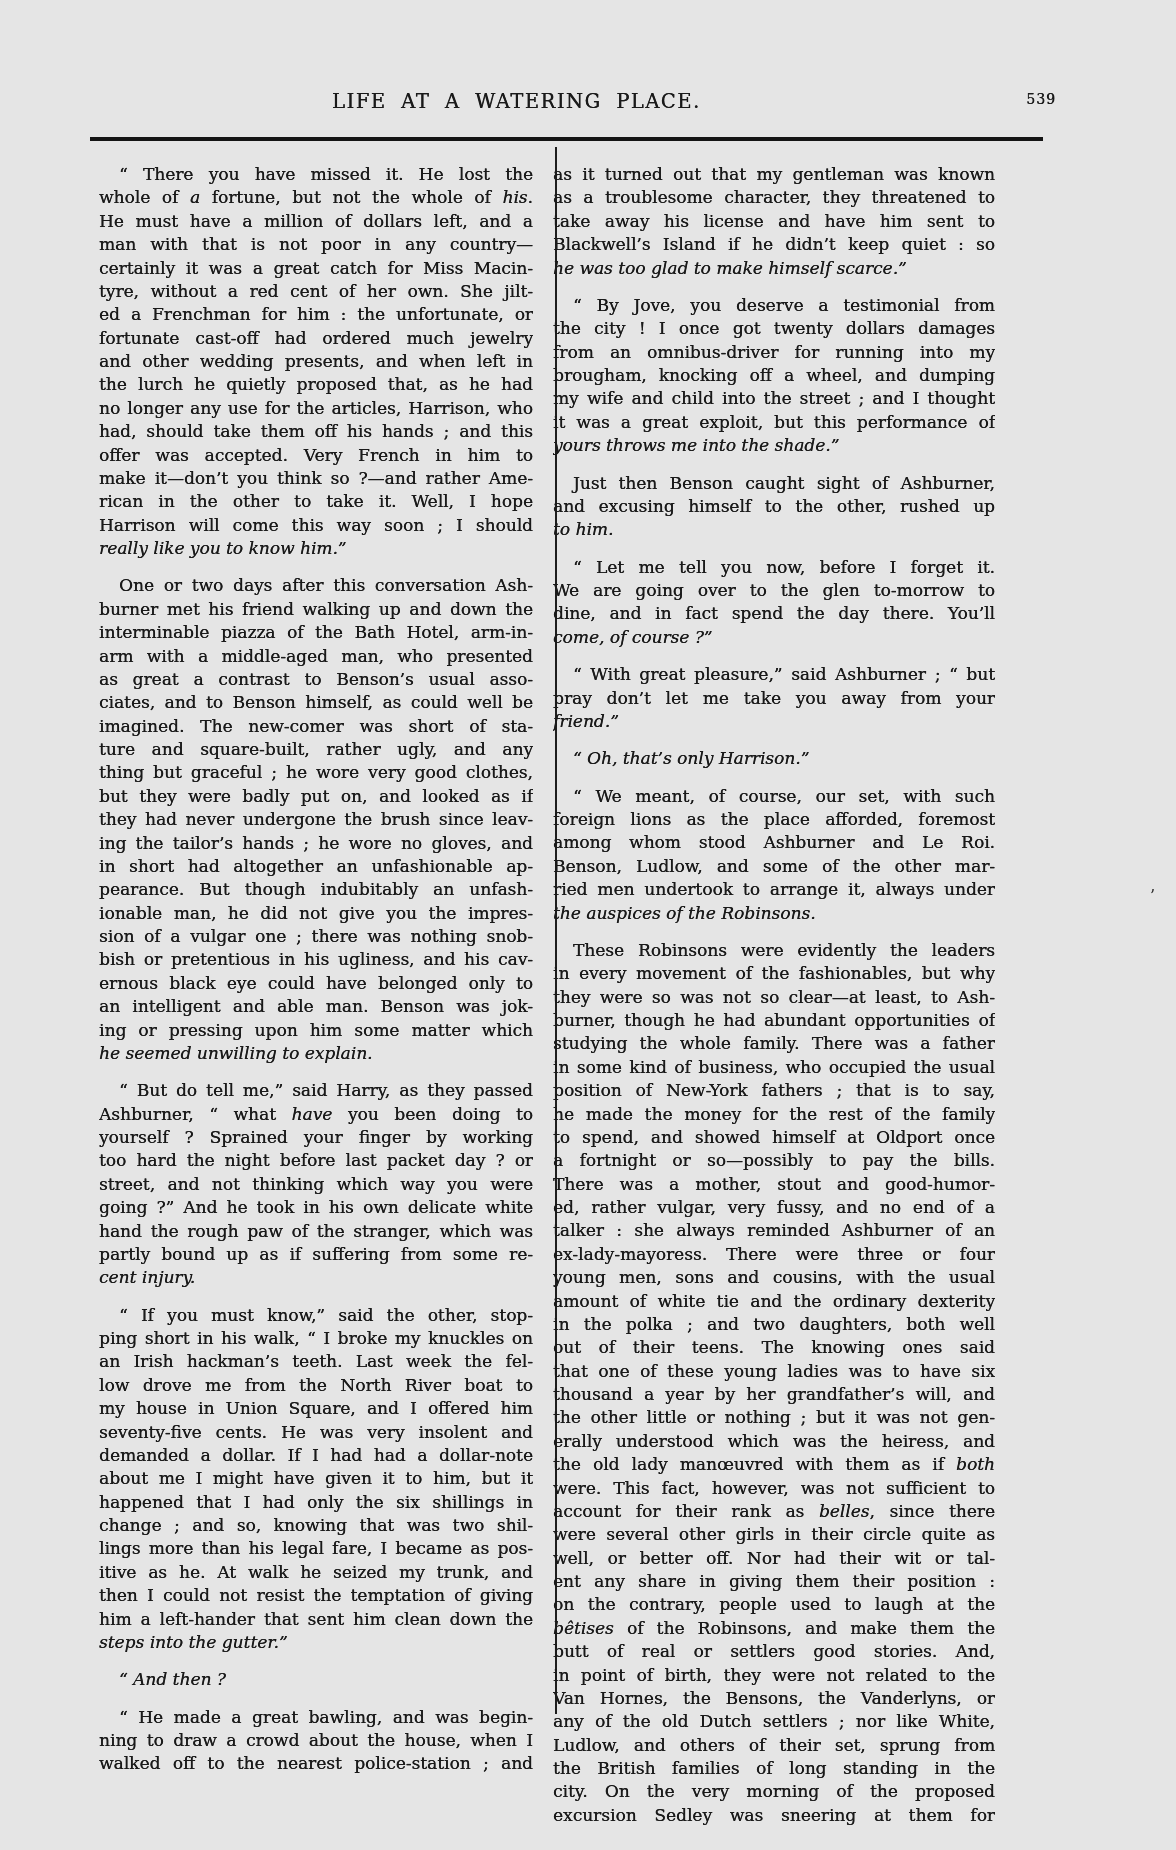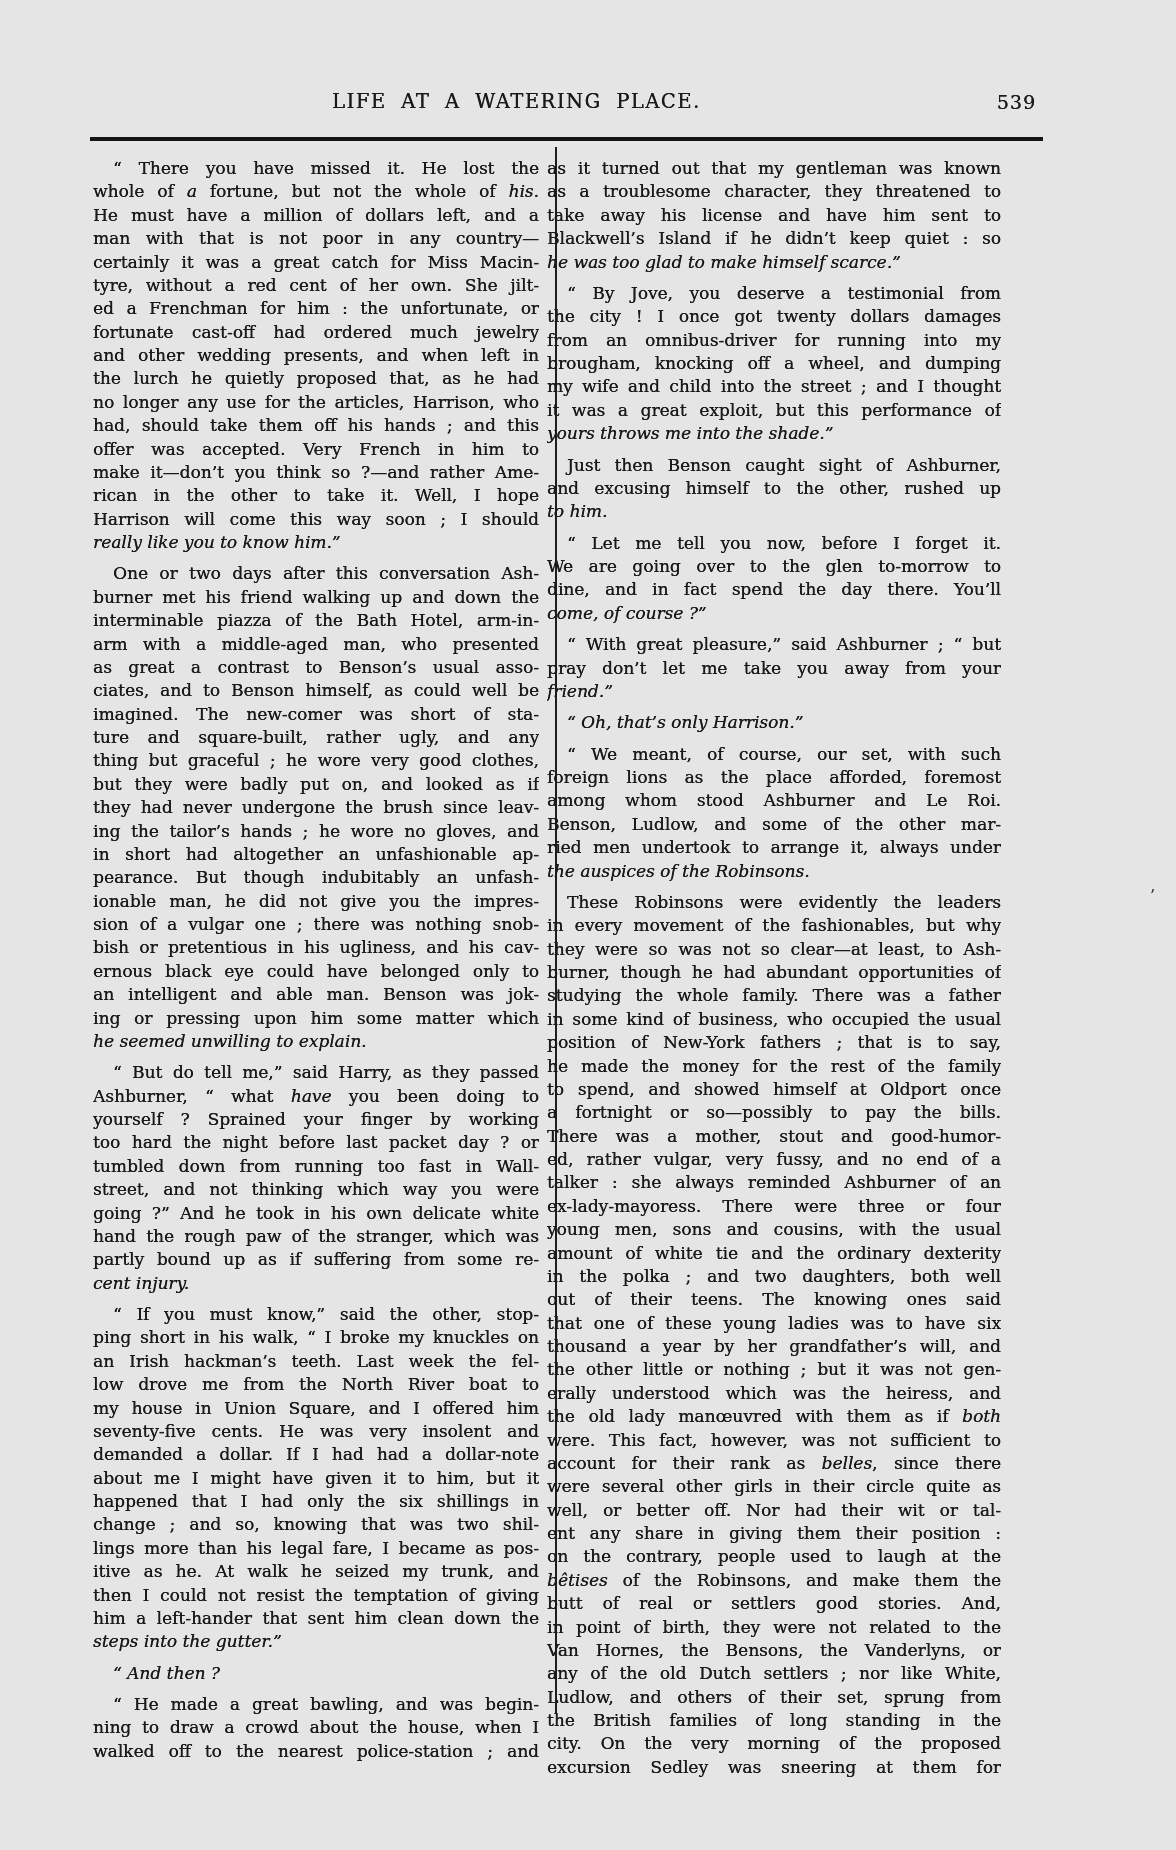--- a/index.html
+++ b/index.html
@@ -18,22 +18,22 @@
     left: 332px;
     font-size: 19.5px;
     letter-spacing: 1.5px;
     word-spacing: 7px;
     white-space: nowrap;
     text-shadow: 0.3px 0 0 currentColor;
   }
   .page-number {
     position: absolute;
     top: 91px;
-    right: 140px;
-    font-size: 19px;
+    right: 120px;
+    font-size: 14px;
     letter-spacing: 1px;
     text-shadow: 0.3px 0 0 currentColor;
   }
   .header-rule {
     position: absolute;
     top: 137px;
     left: 90px;
     width: 953px;
     height: 4px;
     background: #141414;
@@ -45,21 +45,21 @@
     width: 2px;
     height: 1567px;
     background: #1e1e1e;
   }
   .text-column {
     position: absolute;
     top: 149px;
   }
   .text-column.left  { left: 85px;  width: 462px; }
   .text-column.right { left: 539px; width: 470px; }
-  .paragraph { margin: 8px; }
+  .paragraph { margin: 14px; }
   .line {
     font-size: 17px;
     line-height: 23.38px;
     height: 23.38px;
     text-align: justify;
     text-align-last: justify;
     text-shadow: 0.25px 0 0 currentColor;
     overflow: hidden;
   }
   .line.last { text-align-last: left; font-style: italic; }
@@ -121,21 +121,20 @@
         <div class="line">ernous black eye could have belonged only to</div>
         <div class="line">an intelligent and able man. Benson was jok-</div>
         <div class="line">ing or pressing upon him some matter which</div>
         <div class="line last">he seemed unwilling to explain.</div>
       </div>
       <div class="paragraph indent">
         <div class="line first">“ But do tell me,” said Harry, as they passed</div>
         <div class="line">Ashburner, “ what <i>have</i> you been doing to</div>
         <div class="line">yourself ? Sprained your finger by working</div>
         <div class="line">too hard the night before last packet day ? or</div>
-        <div class="line">tumbled down from running too fast in Wall-</div>
         <div class="line">street, and not thinking which way you were</div>
         <div class="line">going ?” And he took in his own delicate white</div>
         <div class="line">hand the rough paw of the stranger, which was</div>
         <div class="line">partly bound up as if suffering from some re-</div>
         <div class="line last">cent injury.</div>
       </div>
       <div class="paragraph indent">
         <div class="line first">“ If you must know,” said the other, stop-</div>
         <div class="line">ping short in his walk, “ I broke my knuckles on</div>
         <div class="line">an Irish hackman’s teeth. Last week the fel-</div>

